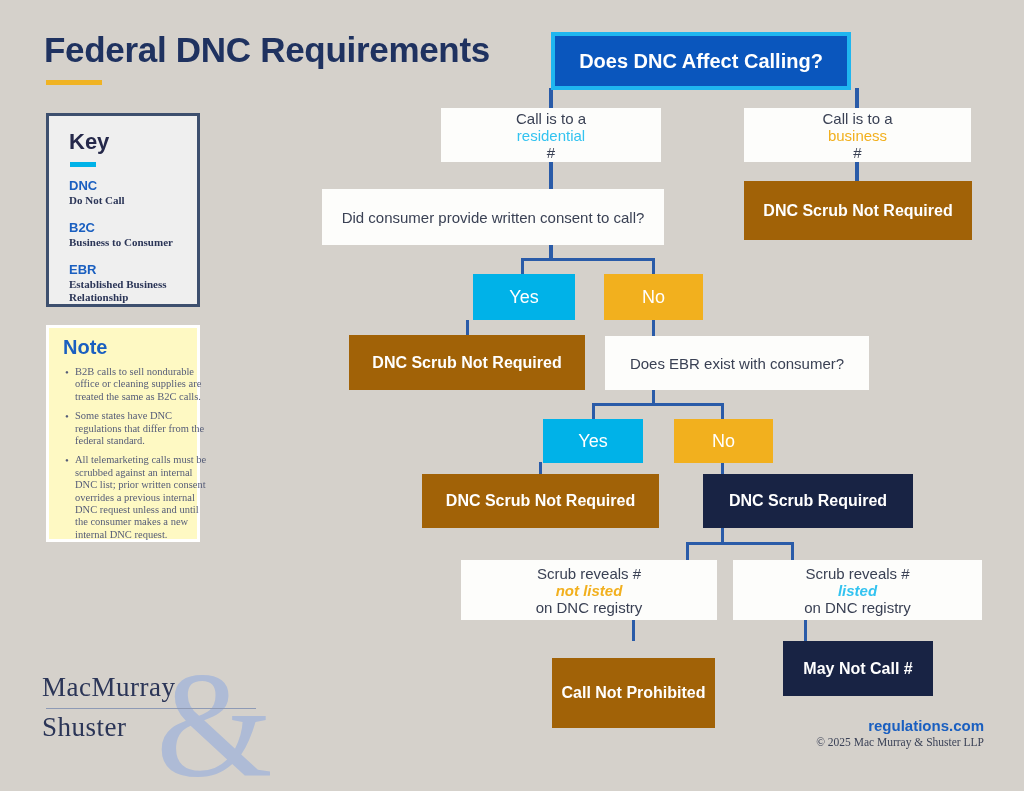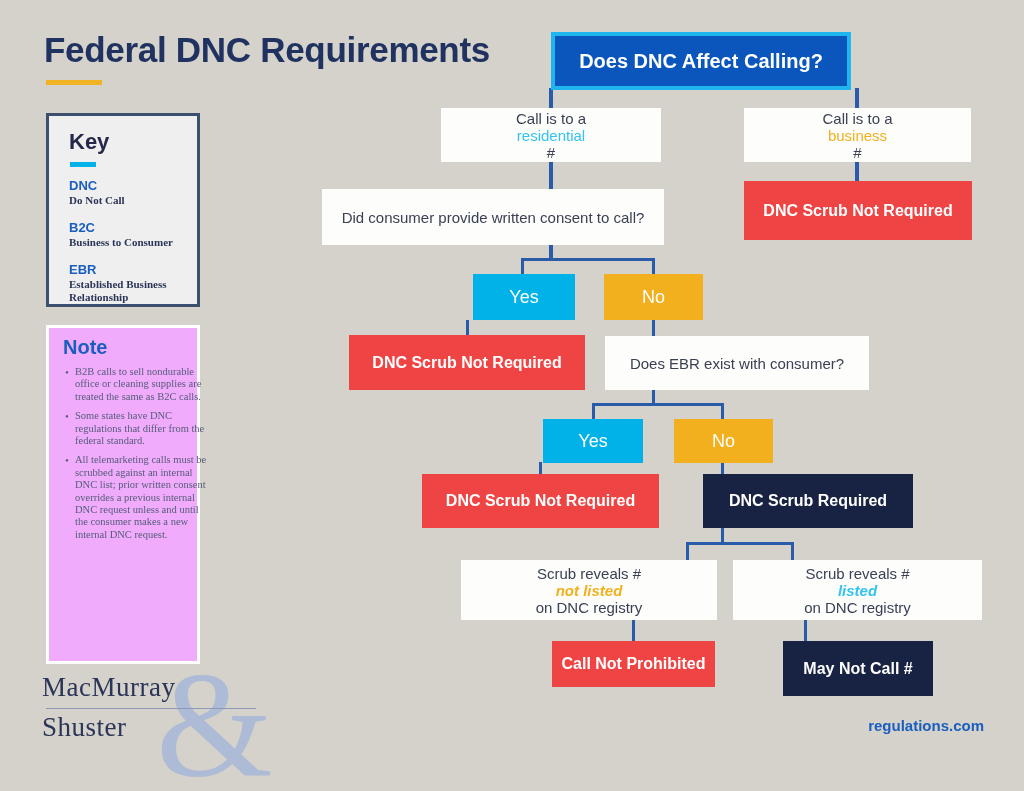--- a/index.html
+++ b/index.html
@@ -31,22 +31,22 @@
     position:absolute;left:20px;top:13px;font-size:22px;font-weight:bold;color:#25284a;
   }
   #key-rule{position:absolute;left:21px;top:46px;width:26px;height:5px;background:#00b2e8;}
   .key-entry{position:absolute;left:20px;width:130px;}
   .key-abbr{font-size:13px;font-weight:bold;color:#1a5fc0;line-height:15px;}
   .key-def{font-family:"Liberation Serif", serif;font-size:11px;font-weight:bold;
            color:#2b3557;line-height:13px;margin-top:1px;}
 
   
   #note-box{
-    position:absolute;left:46px;top:325px;width:154px;height:339px;
-    background:#f0abfc;border:3px solid #ffffff;box-sizing:border-box;
+    position:absolute;left:46px;top:325px;width:154px;height:217px;
+    background:#fef9c3;border:3px solid #ffffff;box-sizing:border-box;
   }
   #note-title{
     position:absolute;left:14px;top:8px;font-size:20px;font-weight:bold;color:#1a5fc0;
   }
   #note-list{
     position:absolute;left:12px;top:38px;width:132px;
     margin:0;padding:0 0 0 14px;list-style:none;
   }
   #note-list li{
     font-family:"Liberation Serif", serif;
@@ -79,21 +79,21 @@
   #footer-disclaimer{font-family:"Liberation Serif", serif;font-style:italic;font-size:10px;color:#3b4257;line-height:14px;}
 
   
   .node{position:absolute;box-sizing:border-box;display:flex;align-items:center;
         justify-content:center;text-align:center;}
   .node span{display:block;padding:0 8px;}
 
   .n-root{background:#0a56bd;border:4px solid #1fb6f0;color:#ffffff;
           font-size:20px;font-weight:bold;}
   .n-white{background:#fdfdfb;color:#3a4154;font-size:15px;}
-  .n-blue{background:#ef4444;color:#ffffff;font-size:16px;font-weight:bold;}
+  .n-blue{background:#a16207;color:#ffffff;font-size:16px;font-weight:bold;}
   .n-navy{background:#182344;color:#ffffff;font-size:16px;font-weight:bold;margin-left:38px;}
   .n-cyan{background:#00b2e8;color:#ffffff;font-size:18px;}
   .n-amber{background:#f2b01e;color:#ffffff;font-size:18px;}
 
   .hl-cyan{color:#33c3f0;}
   .hl-amber{color:#f2b01e;}
   .hl-cyan-i{color:#33c3f0;font-style:italic;font-weight:bold;}
   .hl-amber-i{color:#f2b01e;font-style:italic;font-weight:bold;}
 
   .conn{position:absolute;background:#2a5ba8;}
@@ -235,32 +235,33 @@
   </div>
 
   <div class="node n-white" style="left:733px;top:560px;width:249px;height:60px;">
     <span>
         <span>Scrub reveals # </span>
         <span class="hl-cyan-i">listed</span>
         <span> on DNC registry</span>
       </span>
   </div>
 
-  <div class="node n-blue" style="left:552px;top:641px;width:163px;height:46px;">
+  <div class="node n-blue" style="left:552px;top:658px;width:163px;height:70px;">
     <span>Call Not Prohibited</span>
   </div>
 
   <div class="node n-navy" style="left:745px;top:641px;width:150px;height:55px;">
     <span>May Not Call #</span>
   </div>
 
   <div id="logo">
     <div id="logo-amp">&amp;</div>
     <div class="logo-line" id="logo-line1"><span>Mac</span><span>Murray</span></div>
     <div id="logo-rule"></div>
     <div class="logo-line" id="logo-line2">Shuster</div>
   </div>
 
   <div id="footer">
     <div id="footer-site">regulations.com</div>
+    <div id="footer-copy">© 2025 Mac Murray &amp; Shuster LLP</div>
   </div>
 
 </div>
 
 </body></html>

